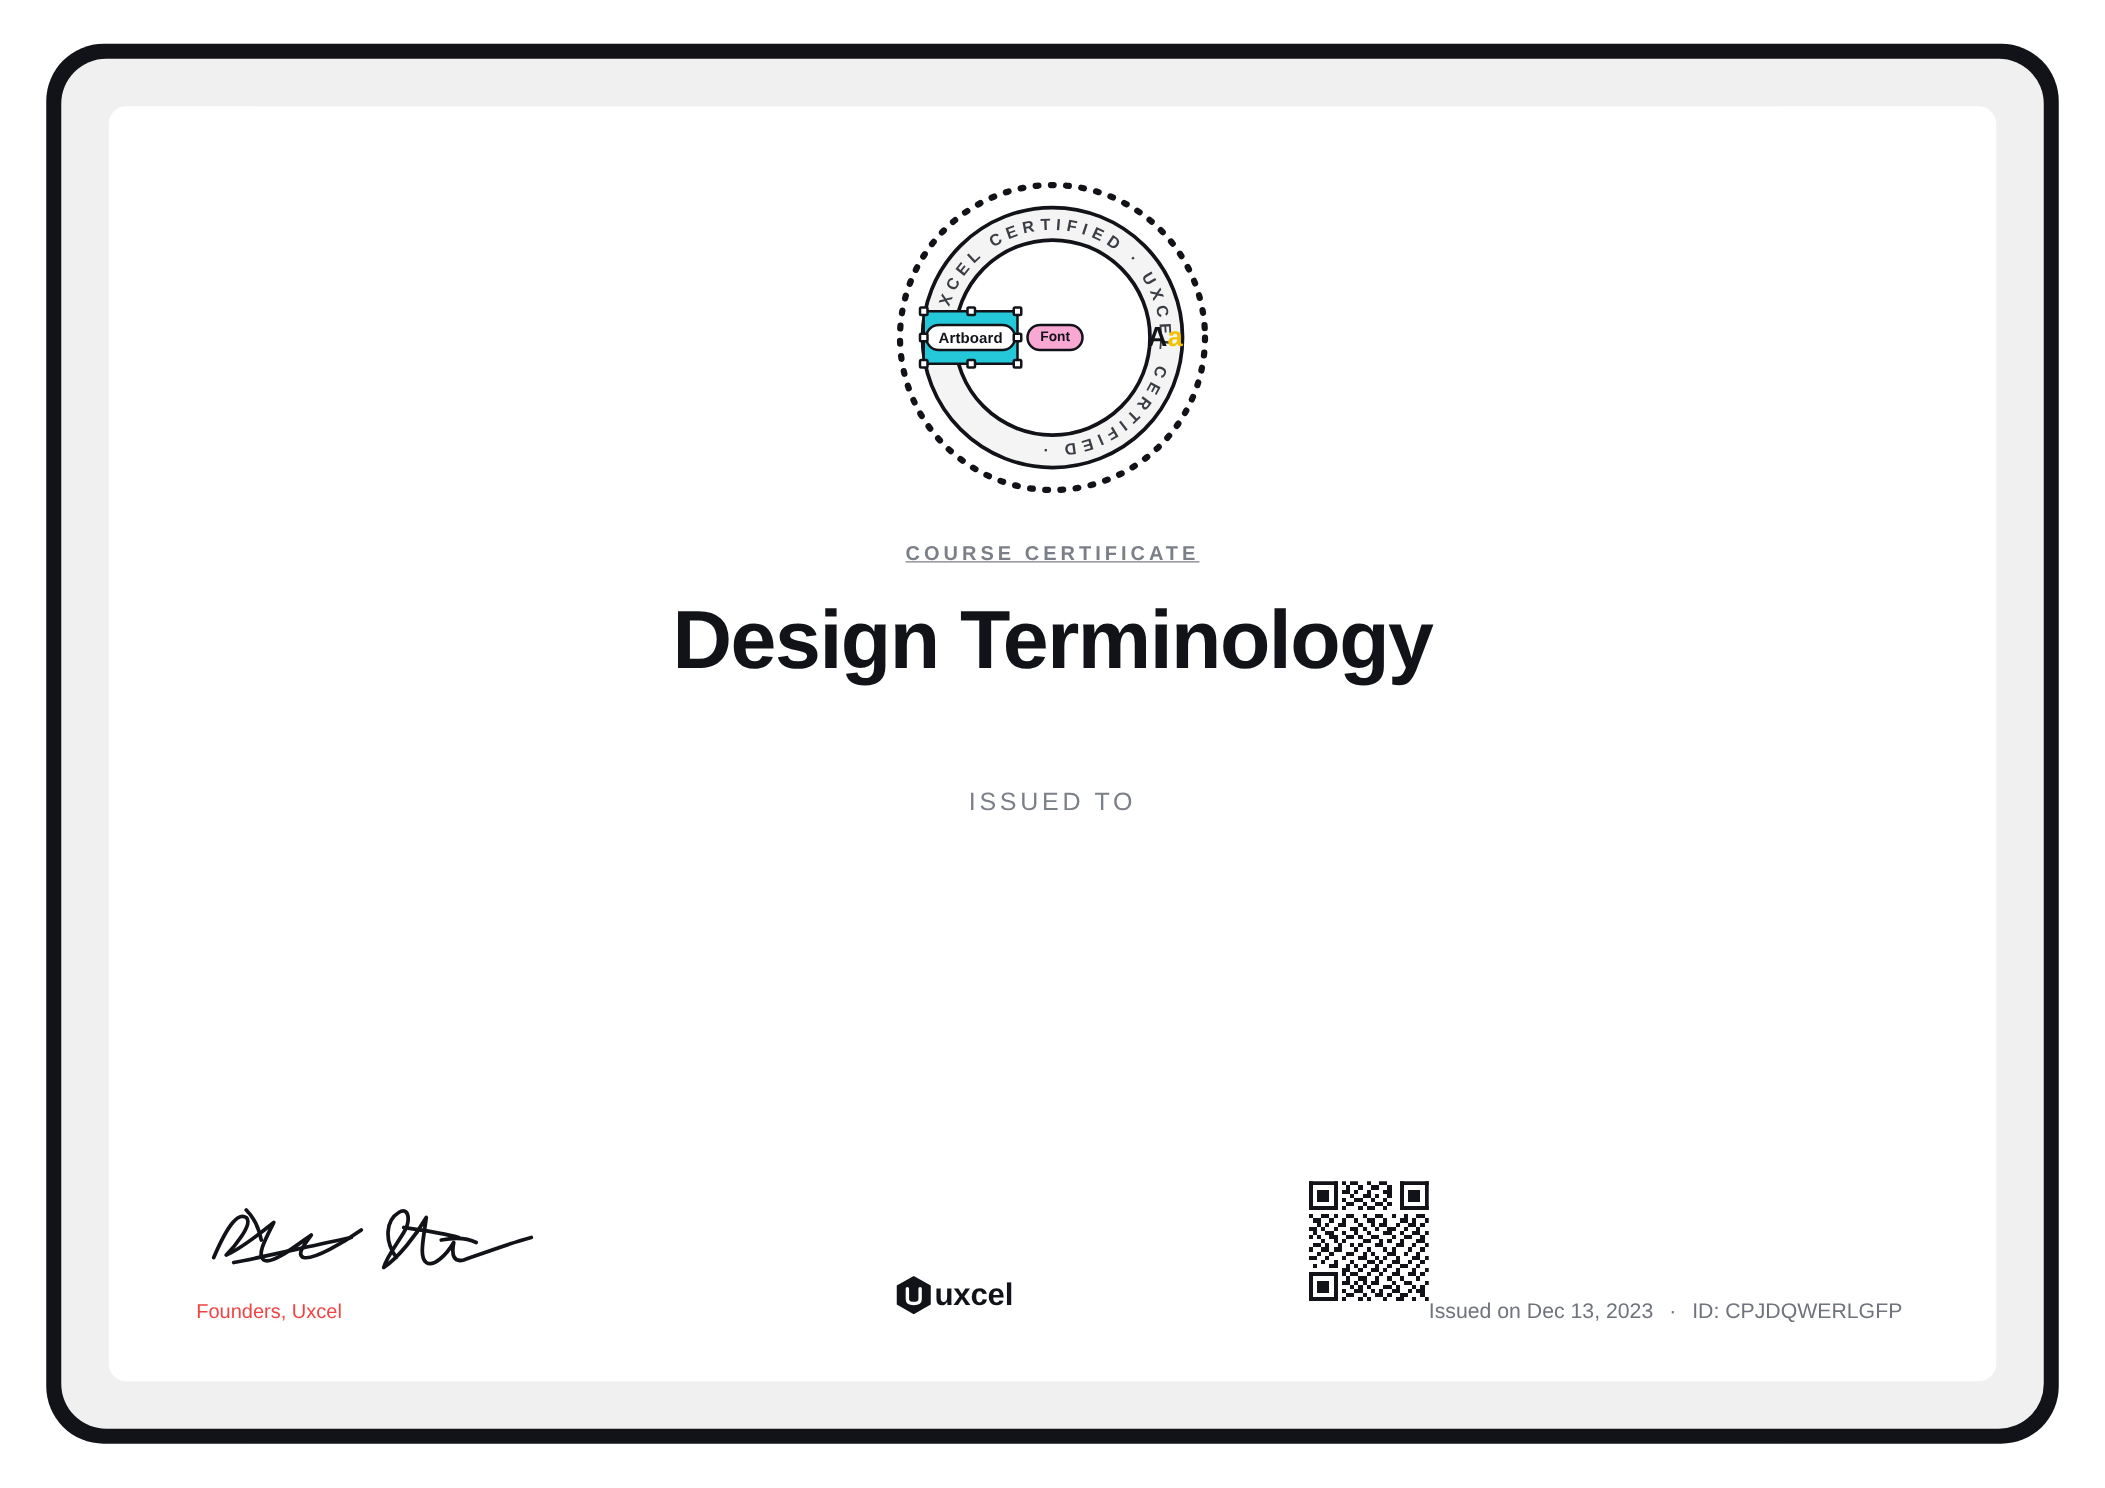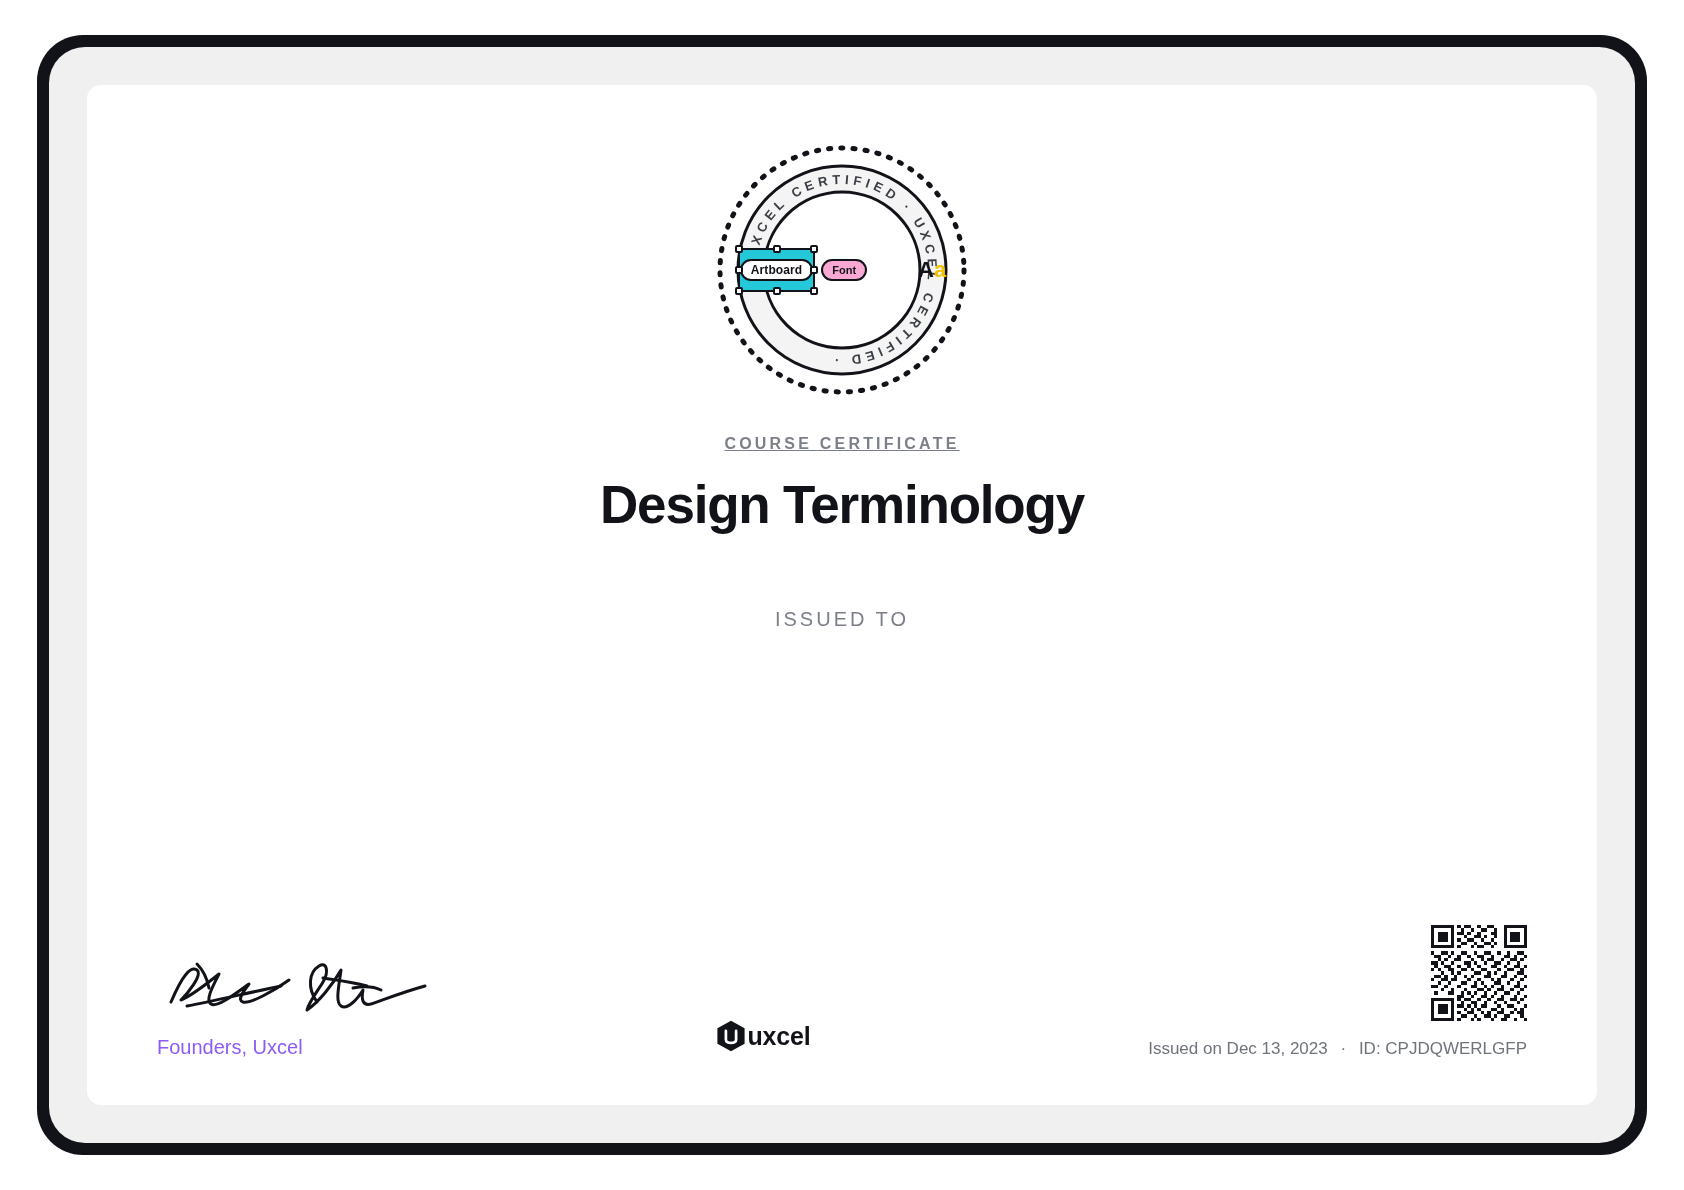--- a/index.html
+++ b/index.html
@@ -146,21 +146,21 @@
     margin-top: 34px;
     font-size: 16px;
     font-weight: 700;
     letter-spacing: 3.2px;
     color: #7b7f87;
     text-transform: uppercase;
     text-decoration: underline;
   }
   .course-title {
     margin-top: 24px;
-    font-size: 53px;
+    font-size: 66px;
     line-height: 1.05;
     font-weight: 700;
     color: #111318;
     letter-spacing: -1.2px;
     text-align: center;
   }
   .issued-to-label {
     margin-top: 40px;
     font-size: 20px;
     font-weight: 500;
@@ -190,41 +190,41 @@
     left: 70px;
     right: 70px;
     bottom: 46px;
     display: flex;
     align-items: flex-end;
     justify-content: space-between;
   }
   .footer-col-left { width: 320px; }
   .signature { height: 84px; margin-bottom: 4px; }
   .founders {
-    font-size: 20px;
-    color: #8b5cf6;
+    font-size: 16px;
+    color: #ef4444;
   }
   .footer-col-center {
     flex: 1;
     display: flex;
     align-items: center;
     justify-content: center;
     padding-bottom: 6px;
   }
   .brand-mark { width: 34px; height: 34px; }
   .brand-name {
     font-size: 25px;
     font-weight: 700;
     color: #111318;
     letter-spacing: -0.2px;
   }
   .footer-col-right {
     width: 480px;
     display: flex;
-    flex-direction: column;
+    flex-direction: row;
     align-items: flex-end;
   }
   .qr { width: 96px; height: 96px; margin-bottom: 18px; }
   .issued-line {
     font-size: 17px;
     color: #6f737b;
     white-space: nowrap;
   }
   .issued-line .sep { padding: 0 8px; }
 </style>

